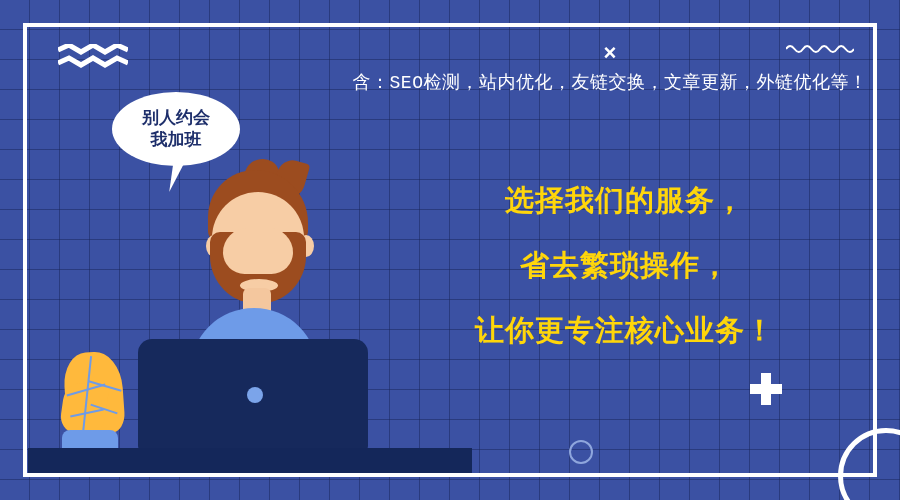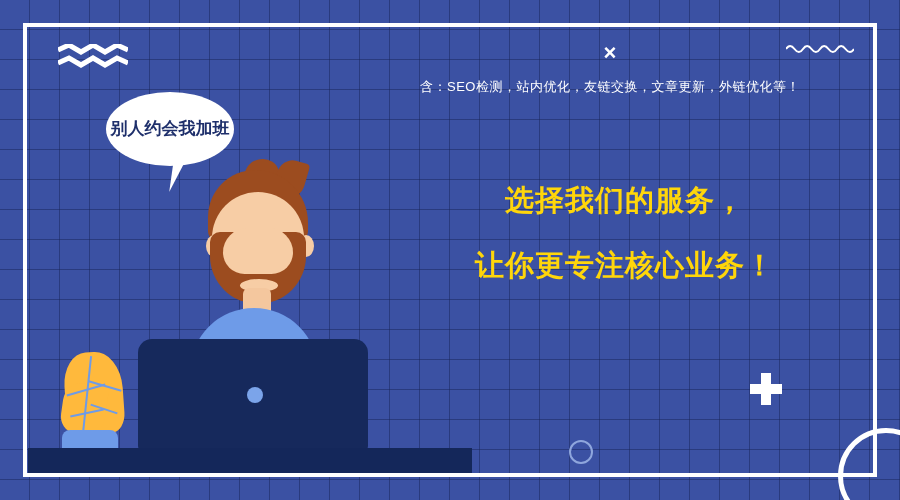--- a/index.html
+++ b/index.html
@@ -108,25 +108,26 @@
   }
   .main-title {
     color: #ffffff;
     font-size: 46px;
     font-weight: bold;
     letter-spacing: 1px;
     line-height: 1.15;
     white-space: nowrap;
   }
   .subtitle {
-    margin-top: 8px;
+    margin-top: 0;
     color: #ffffff;
-    font-size: 13px;
+    font-size: 18px;
     letter-spacing: 0.5px;
     white-space: nowrap;
+    font-family: Liberation Mono, monospace;
   }
 
   
   .headline {
     position: absolute;
     left: 410px;
     top: 186px;
     width: 430px;
     text-align: center;
   }
@@ -137,28 +138,28 @@
     letter-spacing: 1px;
     line-height: 1;
     margin-bottom: 36px;
     white-space: nowrap;
   }
   .hl-line:last-child { margin-bottom: 13px; }
 
   
   .bubble {
     position: absolute;
-    left: 106px;
+    left: 112px;
     top: 92px;
     width: 128px;
     height: 74px;
     background: #ffffff;
     border-radius: 50%;
     display: flex;
-    flex-direction: row;
+    flex-direction: column;
     align-items: center;
     justify-content: center;
   }
   .bubble-line {
     color: #1e2f6b;
     font-size: 17px;
     font-weight: bold;
     line-height: 1.32;
     white-space: nowrap;
   }
@@ -402,16 +403,17 @@
 
   <div class="title-block">
     <div class="title-row">
       <span class="title-x">×</span>
     </div>
     <div class="subtitle">含：SEO检测，站内优化，友链交换，文章更新，外链优化等！</div>
   </div>
 
   <div class="headline">
     <div class="hl-line">选择我们的服务，</div>
+    <div class="hl-line">省去繁琐操作，</div>
     <div class="hl-line">让你更专注核心业务！</div>
   </div>
 
 </div>
 
 </body></html>

